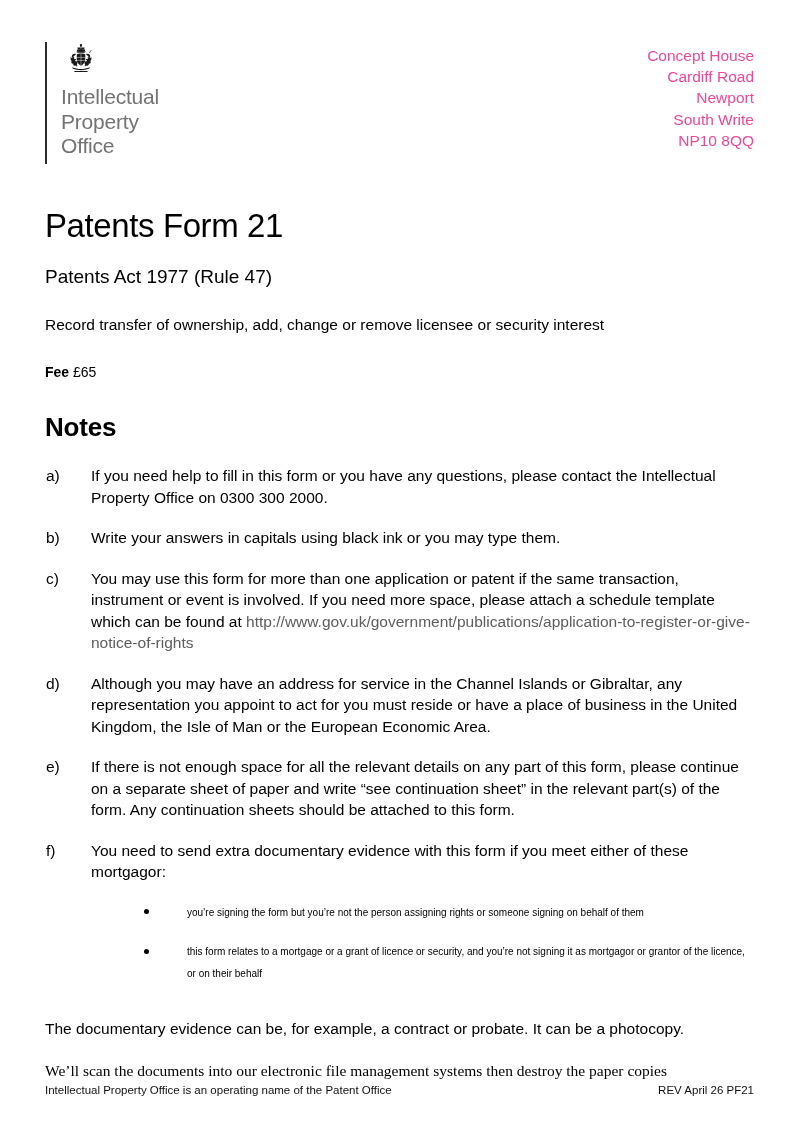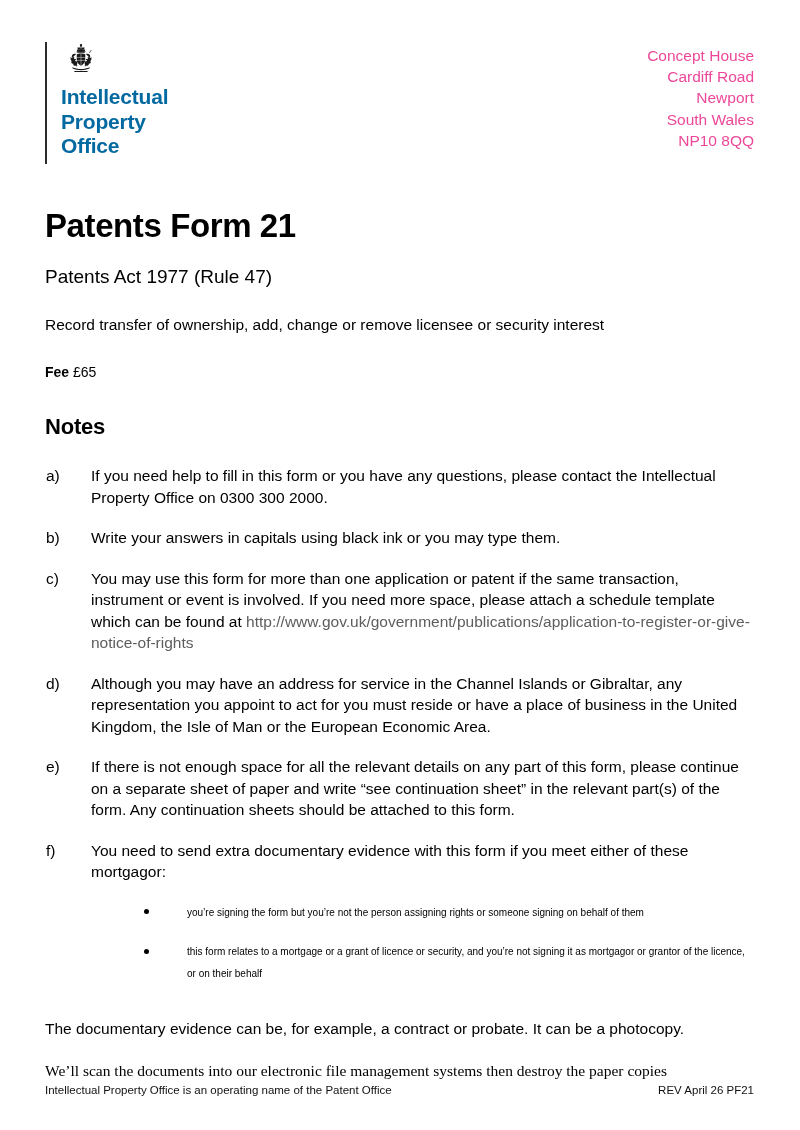--- a/index.html
+++ b/index.html
@@ -43,23 +43,22 @@
   .crest {
     width: 40px;
     height: 40px;
     display: block;
     margin-bottom: 3px;
   }
   .logo-word {
     font-size: 21px;
     line-height: 24.5px;
     letter-spacing: -0.2px;
-    color: #0369a1;
+    color: #737373;
     white-space: nowrap;
-    font-weight: bold;
   }
   .address {
     position: absolute;
     right: 46px;
     top: 3px;
     text-align: right;
     font-size: 15.5px;
     line-height: 21.2px;
     color: #ec4899;
   }
@@ -68,21 +67,21 @@
   .content {
     position: absolute;
     left: 45px;
     right: 46px;
     top: 207px;
   }
   h1.form-title {
     margin: 0;
     font-size: 33px;
     line-height: 38px;
-    font-weight: bold;
+    font-weight: normal;
     letter-spacing: -0.4px;
   }
   .act-line {
     margin-top: 22px;
     font-size: 19px;
     line-height: 20px;
   }
   .subtitle {
     margin-top: 28px;
     font-size: 15.5px;
@@ -91,21 +90,21 @@
   .fee {
     margin-top: 27px;
     font-size: 14px;
     line-height: 20px;
   }
   .fee .fee-label {
     font-weight: bold;
   }
   h2.notes-heading {
     margin: 33px 0 0 0;
-    font-size: 22px;
+    font-size: 26px;
     line-height: 24px;
     font-weight: bold;
     letter-spacing: -0.2px;
   }
 
   
   .notes {
     margin-top: 26px;
   }
   .note {
@@ -216,21 +215,21 @@
       </span>
       <div class="logo-word">Intellectual</div>
       <div class="logo-word">Property</div>
       <div class="logo-word">Office</div>
     </div>
 
     <div class="address">
       <div>Concept House</div>
       <div>Cardiff Road</div>
       <div>Newport</div>
-      <div>South Wales</div>
+      <div>South Write</div>
       <div>NP10 8QQ</div>
     </div>
   </div>
 
   <div class="content">
 
     <h1 class="form-title">Patents Form 21</h1>
 
     <div class="act-line">Patents Act 1977 (Rule 47)</div>
 

